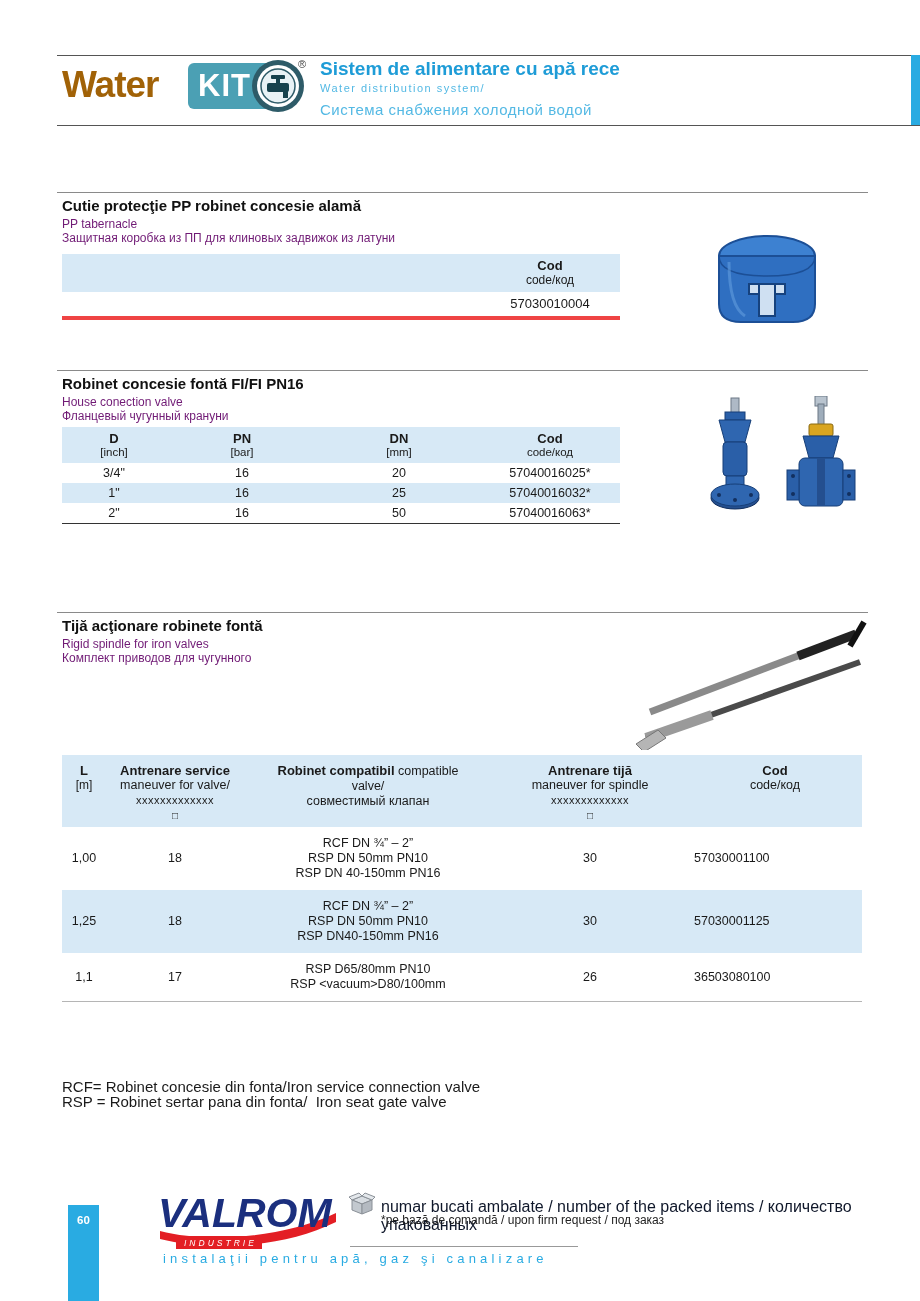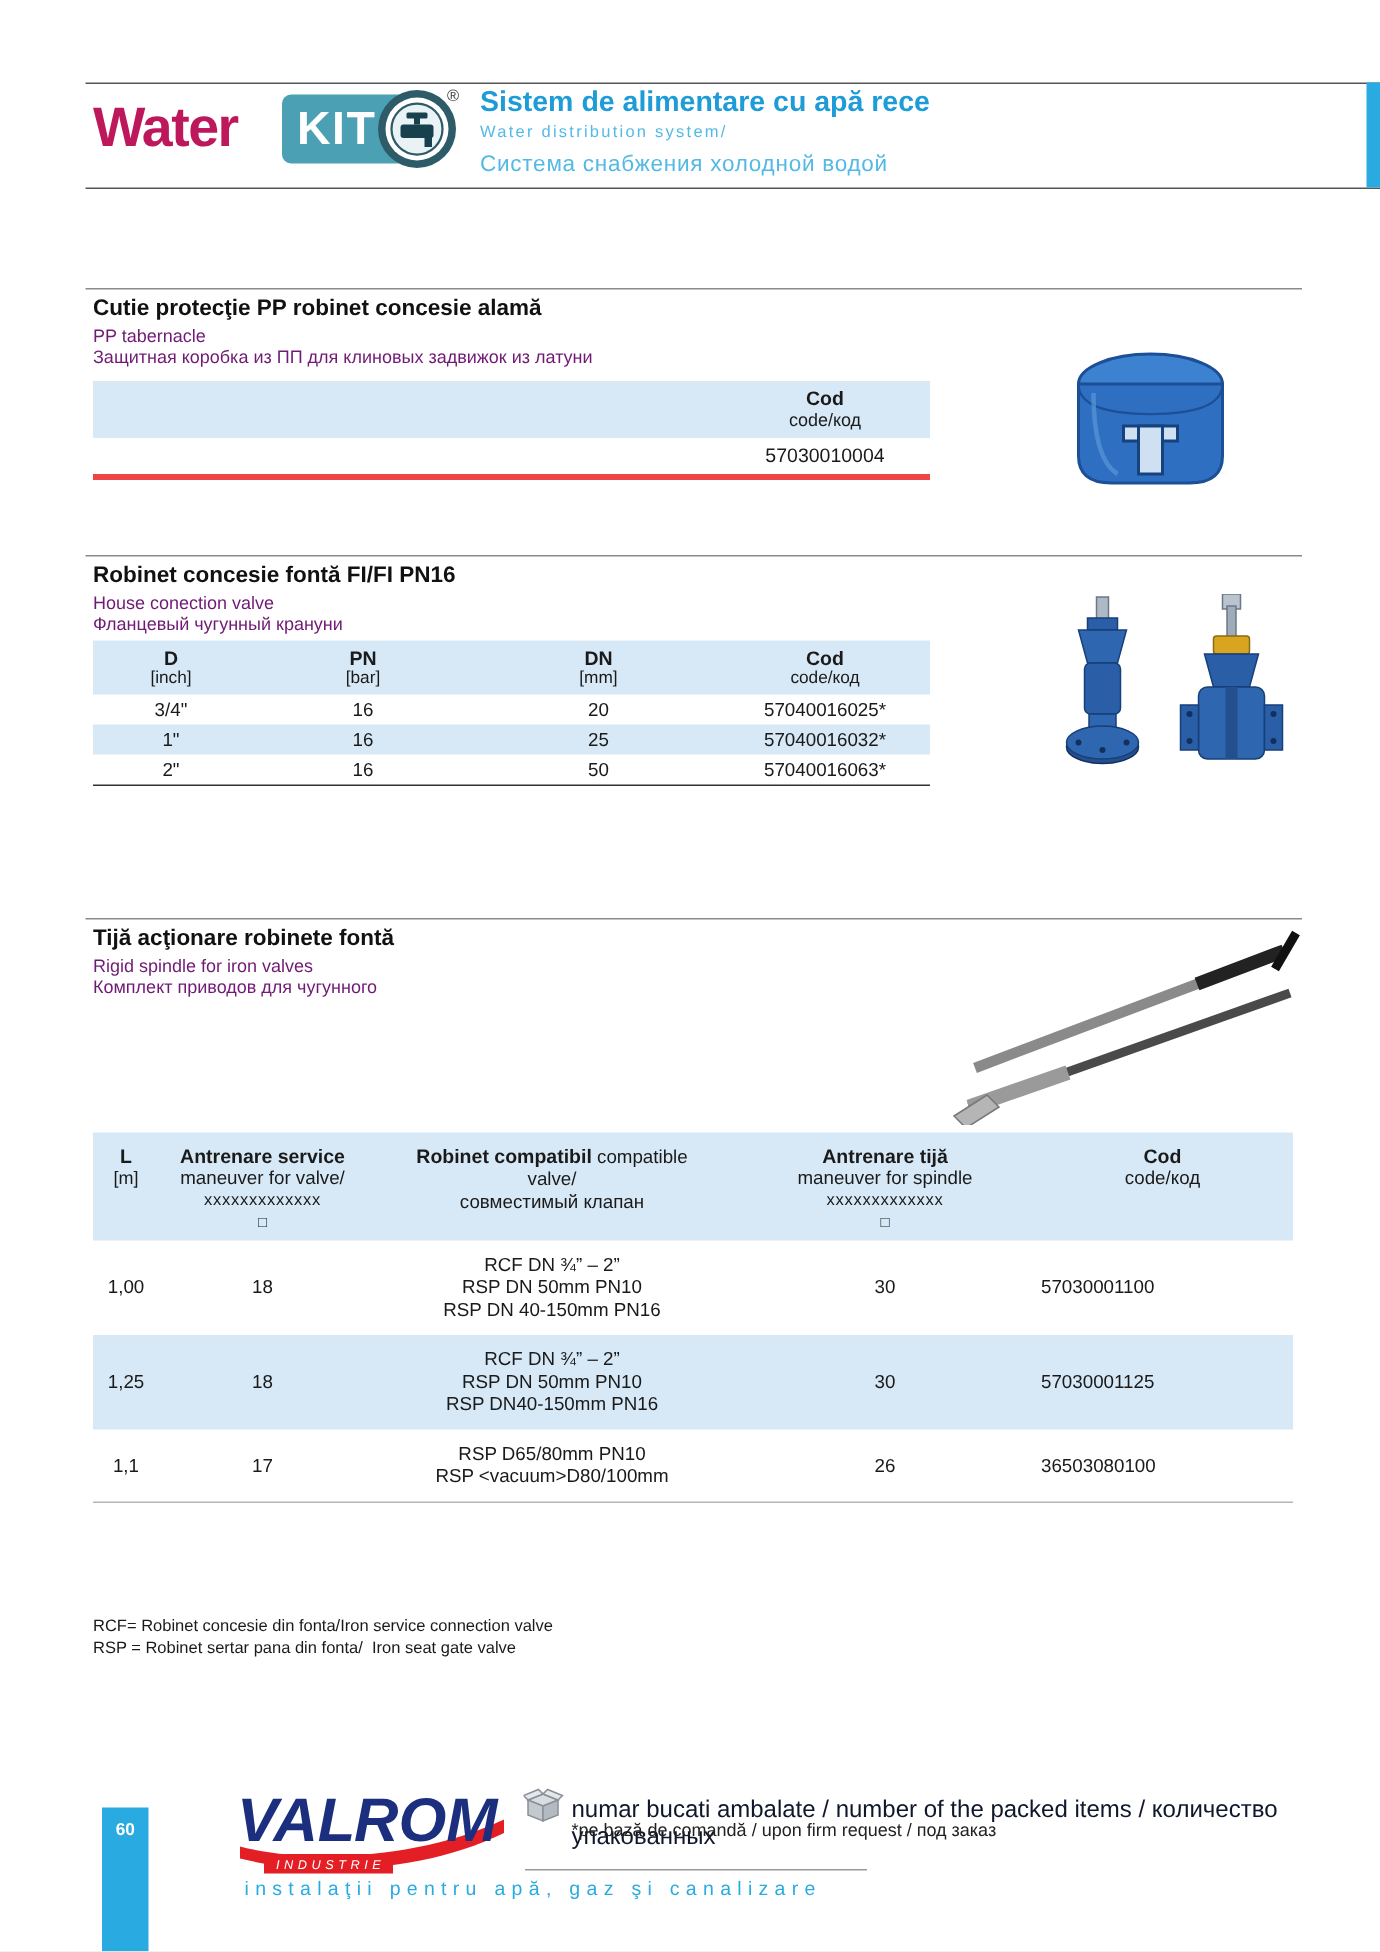--- a/index.html
+++ b/index.html
@@ -2,21 +2,21 @@
 <html><head>
 <meta charset="utf-8">
 <style>
   html,body{margin:0;padding:0;background:#e8e8e8;}
   .page{position:relative;width:920px;height:1301px;background:#ffffff;margin:0 auto;
         font-family:"Liberation Sans", sans-serif;color:#1a1a1a;overflow:hidden;}
   .rule{position:absolute;height:1px;background:#8a8a8a;}
   .rule.dark{background:#555;}
 
   
-  .logo-water{position:absolute;left:62px;top:64px;font-size:37px;font-weight:bold;color:#be185d;letter-spacing:-1px;}
+  .logo-water{position:absolute;left:62px;top:64px;font-size:37px;font-weight:bold;color:#a16207;letter-spacing:-1px;}
   .kit-box{position:absolute;left:188px;top:63px;width:100px;height:46px;background:#4BA0B4;border-radius:6px;}
   .kit-text{position:absolute;left:10px;top:5px;font-size:31px;font-weight:bold;color:#ffffff;letter-spacing:1px;}
   .kit-circle{position:absolute;left:62px;top:-5px;}
   .reg-mark{position:absolute;left:298px;top:58px;font-size:11px;color:#444;}
   .title-ro{position:absolute;left:320px;top:58px;font-size:19px;font-weight:bold;color:#1E9CD7;}
   .title-en{position:absolute;left:320px;top:82px;font-size:11px;color:#54B9E4;letter-spacing:1.5px;}
   .title-ru{position:absolute;left:320px;top:101px;font-size:15px;color:#54B9E4;letter-spacing:0.5px;}
   .cyan-bar-top{position:absolute;left:911px;top:55px;width:9px;height:70px;background:#29ABE2;}
 
   
@@ -49,21 +49,21 @@
   .t3 .cname{font-size:13px;font-weight:bold;}
   .t3 .cunit{font-size:12px;}
   .t3 .xline{font-size:11px;letter-spacing:0.5px;}
   .t3 .sq{font-size:10px;line-height:10px;margin-top:3px;}
   .t3 td{text-align:center;vertical-align:middle;padding:9px 2px;line-height:15px;}
   .t3 tbody tr:nth-child(2){background:#D7E9F6;}
   .t3 tbody tr:last-child td{border-bottom:1px solid #b5b5b5;}
   .t3 td.codcell{text-align:left;padding-left:6px;}
 
   
-  .footnote{position:absolute;left:62px;font-size:11px;color:#1a1a1a;white-space:pre-wrap;}
+  .footnote{position:absolute;left:62px;font-size:15px;color:#1a1a1a;white-space:pre-wrap;}
 
   
   .page-badge{position:absolute;left:68px;top:1205px;width:31px;height:96px;background:#29ABE2;}
   .page-num{display:block;text-align:center;padding-top:9px;color:#fff;font-size:11.5px;font-weight:bold;}
   .valrom{position:absolute;left:156px;top:1189px;}
   .footer-line{position:absolute;left:350px;top:1246px;width:228px;height:1px;background:#999;}
   .tagline{position:absolute;left:163px;top:1251px;font-size:13px;letter-spacing:4.2px;color:#29ABE2;}
   .pkg-icon{position:absolute;left:349px;top:1191px;}
   .note1{position:absolute;left:381px;top:1198px;font-size:16px;color:#0f172a;}
   .note2{position:absolute;left:381px;top:1213px;font-size:12px;color:#222;}

